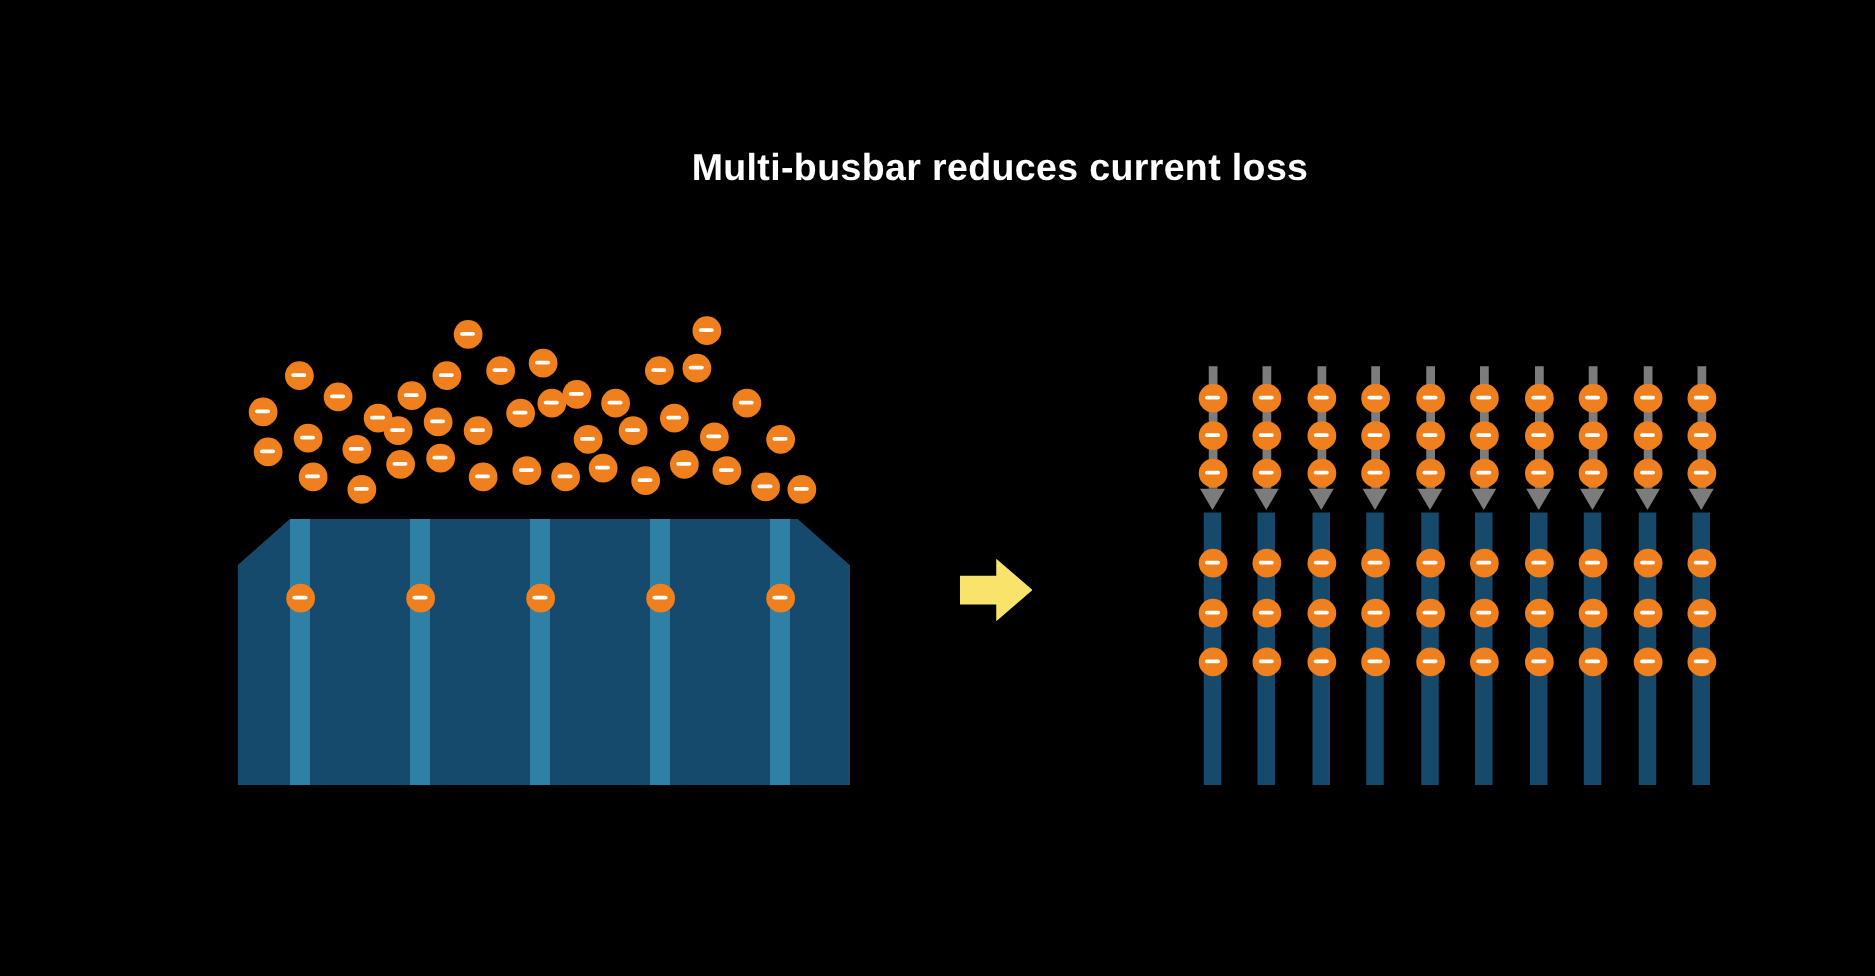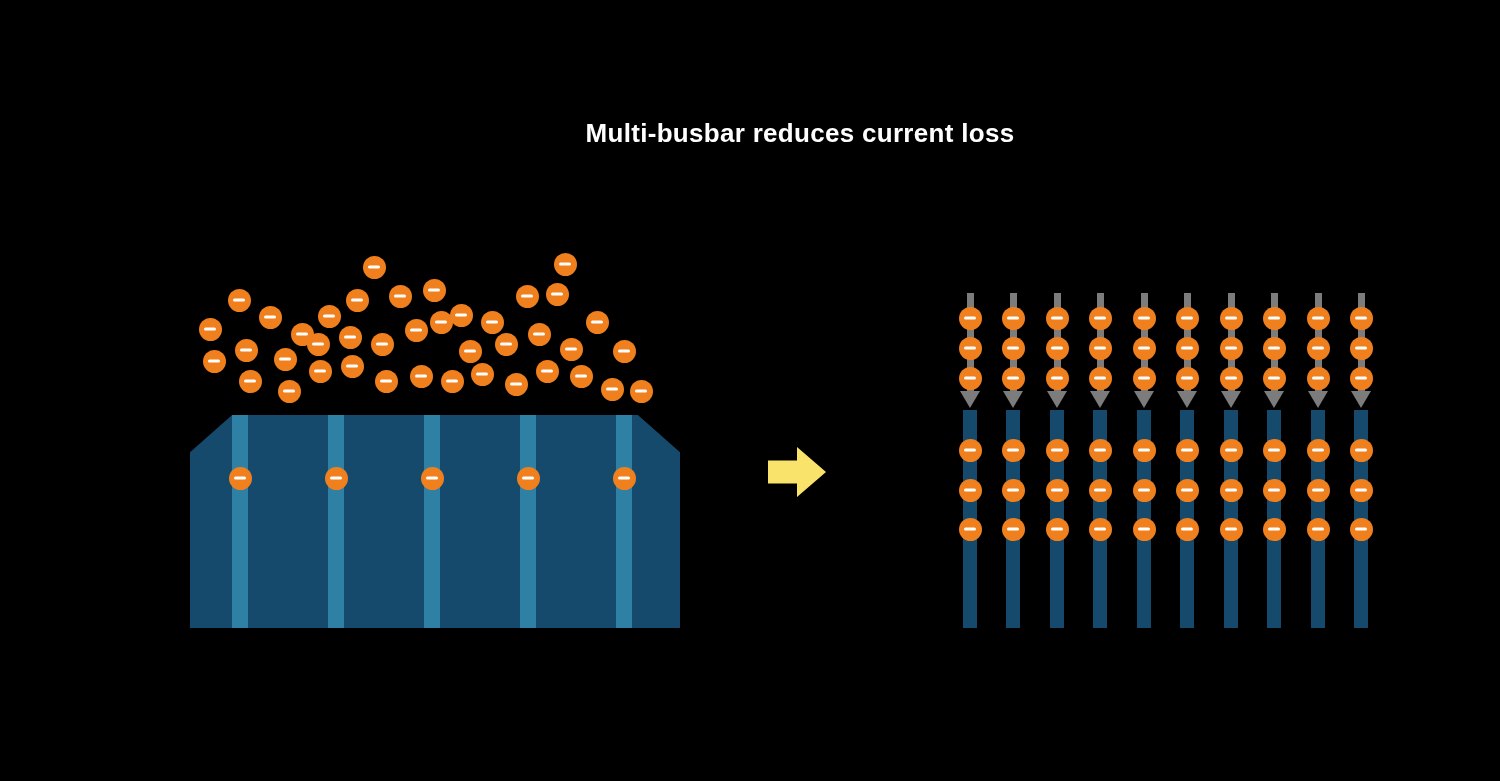--- a/index.html
+++ b/index.html
@@ -19,21 +19,21 @@
     position: absolute;
     inset: 0;
   }
   .title {
     position: absolute;
     left: 448px;
     top: 118px;
     width: 704px;
     margin: 0;
     text-align: center;
-    font-size: 26px;
+    font-size: 30px;
     font-weight: bold;
     letter-spacing: 0.3px;
     color: var(--text, #ffffff);
   }
   .electron {
     position: absolute;
     border-radius: 50%;
     background: var(--orange, #F0801E);
   }
   .electron::after {

